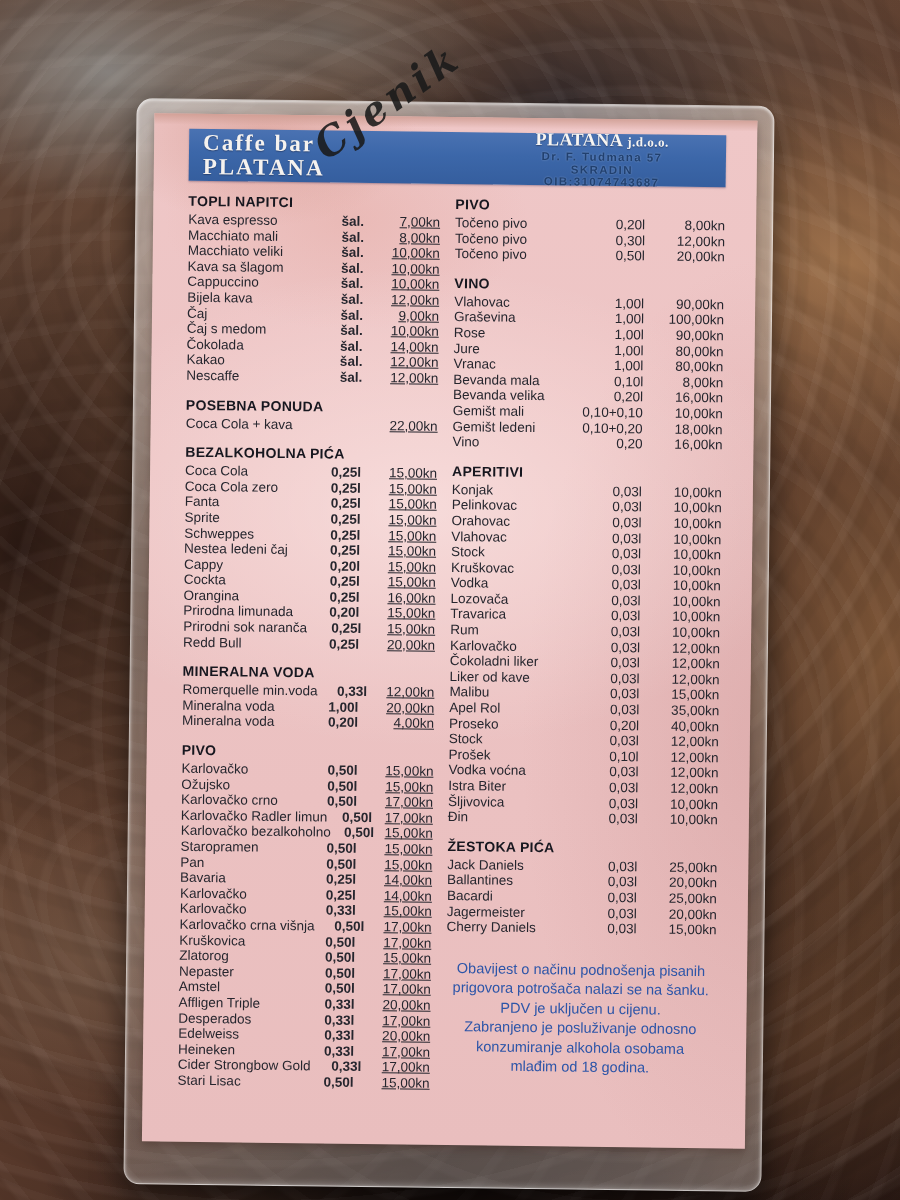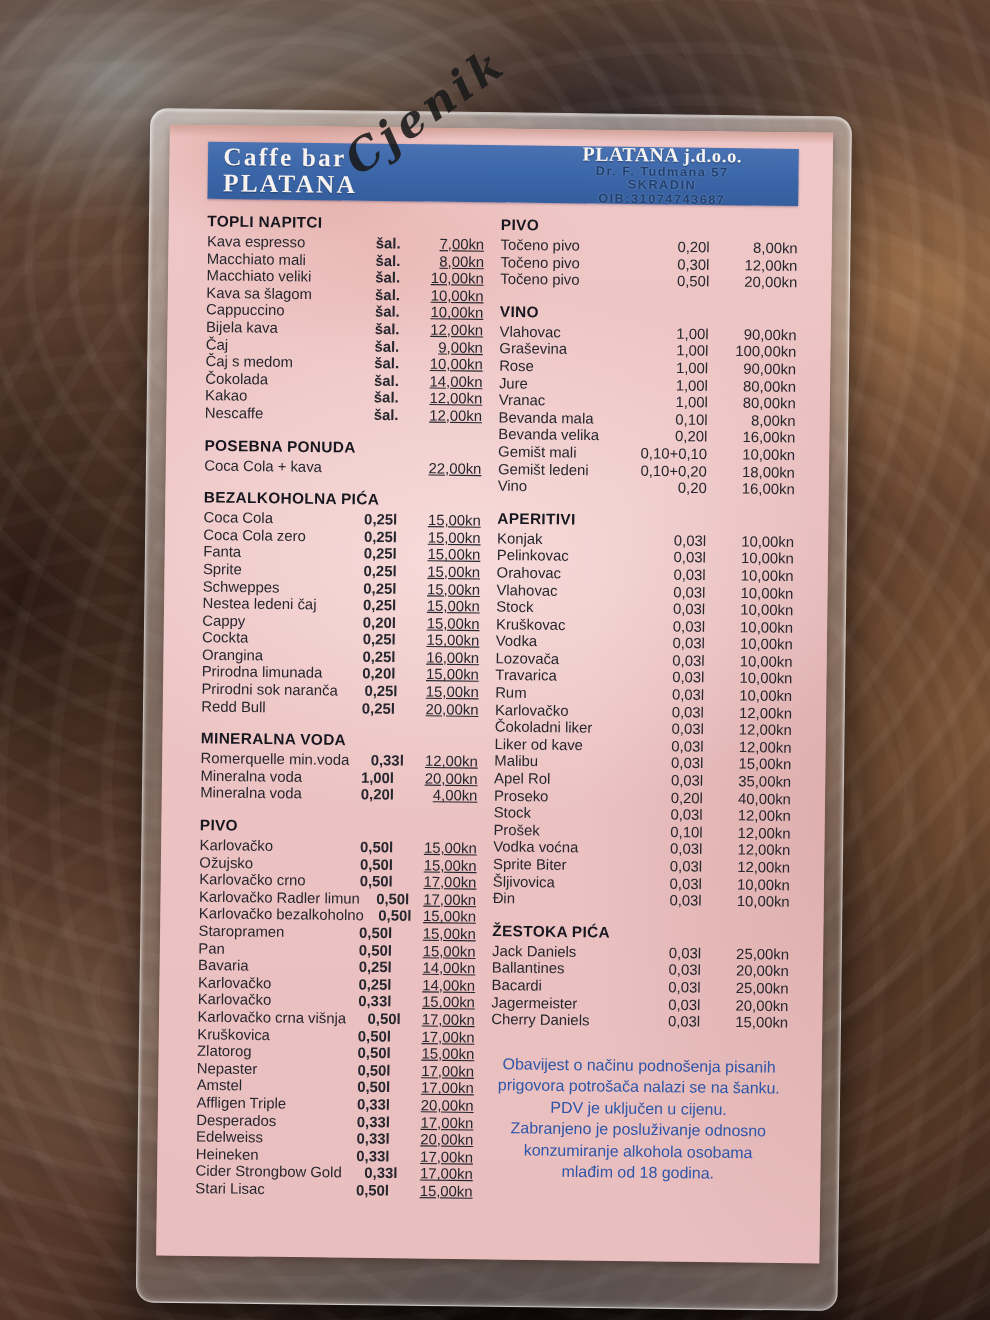--- a/index.html
+++ b/index.html
@@ -68,21 +68,21 @@
     font-size:23px;line-height:24px;letter-spacing:2px;
     text-shadow:0 1px 1px rgba(30,40,70,0.5);
   }
   .company{
     text-align:center;color:#eef2f8;width:236px;line-height:12.5px;
   }
   .company .co-name{
     font-family:"Liberation Serif", serif;font-weight:bold;font-size:18px;line-height:19px;
     color:#f7f5f2;text-shadow:0 1px 1px rgba(30,40,70,0.5);letter-spacing:0.5px;
   }
-  .company .co-suffix{font-size:17px;letter-spacing:0.5px;text-align:right;}
+  .company .co-suffix{font-size:13px;letter-spacing:0.5px;text-align:right;}
   .company .co-line{
     font-size:11.5px;font-weight:bold;letter-spacing:1.4px;color:#21406f;
     text-shadow:0 0 2px rgba(220,230,245,0.4);
   }
   .cjenik{
     position:absolute;left:178px;top:6px;z-index:5;
     font-family:"DejaVu Serif", serif;font-style:italic;font-weight:bold;
     font-size:40px;color:#1a1a1a;letter-spacing:4px;
     transform:rotate(-36deg);transform-origin:left bottom;
     opacity:0.88;
@@ -558,21 +558,21 @@
               <span class="nm">Prošek</span>
               <span class="vol">0,10l</span>
               <span class="pr">12,00kn</span>
             </div>
             <div class="row">
               <span class="nm">Vodka voćna</span>
               <span class="vol">0,03l</span>
               <span class="pr">12,00kn</span>
             </div>
             <div class="row">
-              <span class="nm">Sprite Biter</span>
+              <span class="nm">Istra Biter</span>
               <span class="vol">0,03l</span>
               <span class="pr">12,00kn</span>
             </div>
             <div class="row">
               <span class="nm">Šljivovica</span>
               <span class="vol">0,03l</span>
               <span class="pr">10,00kn</span>
             </div>
             <div class="row">
               <span class="nm">Đin</span>

